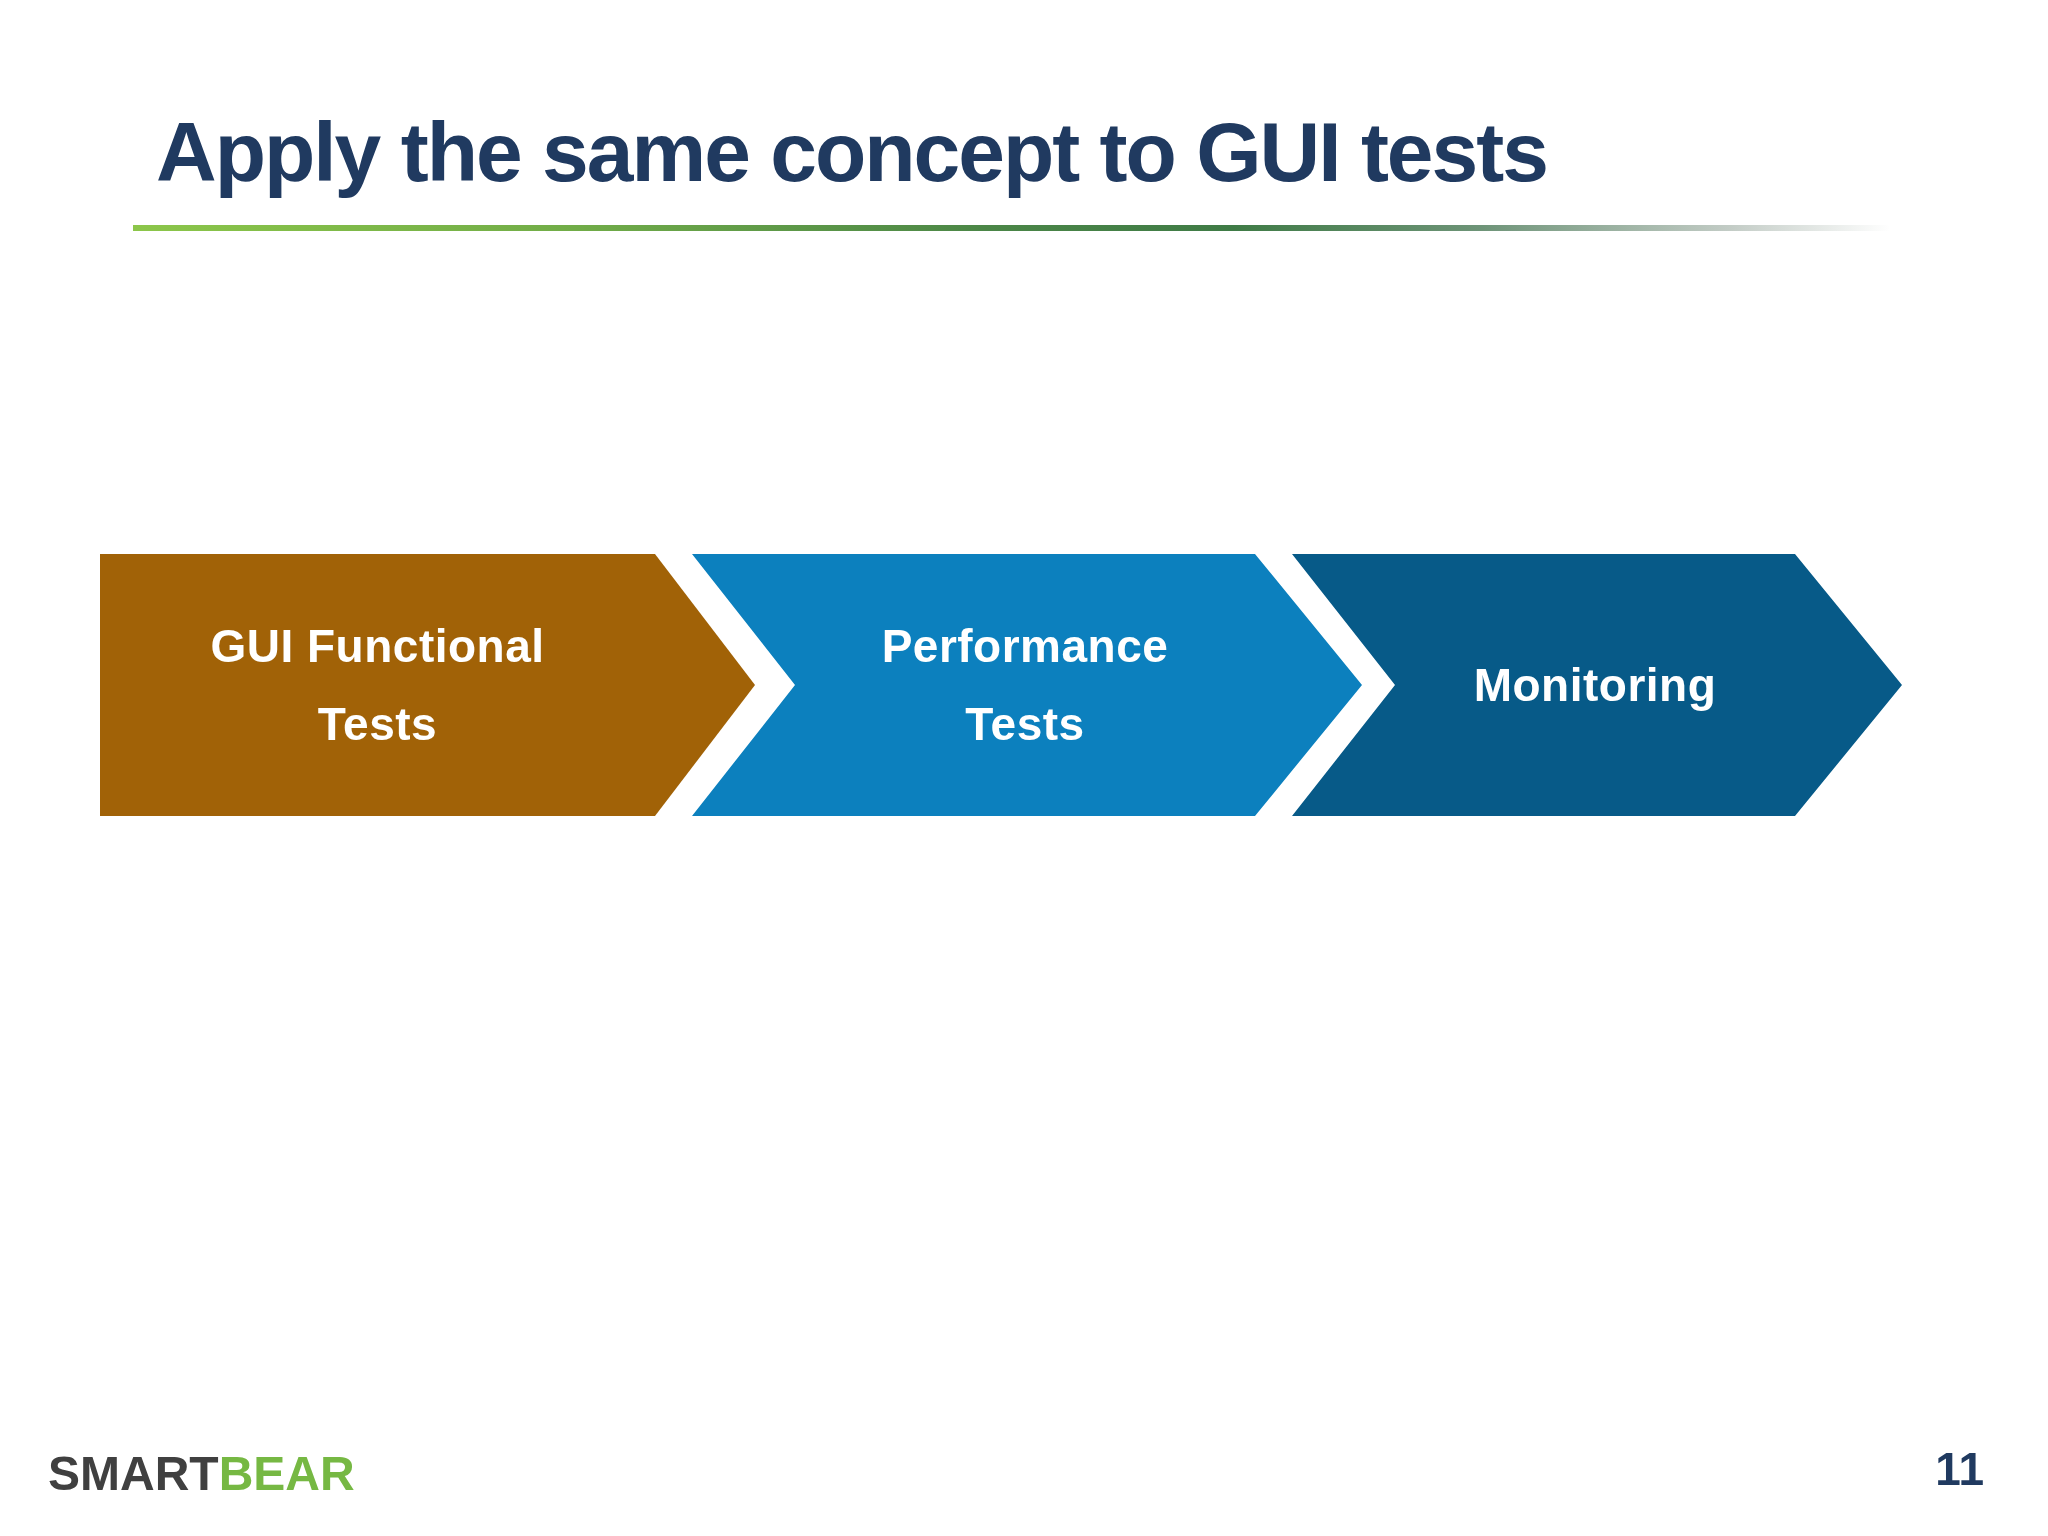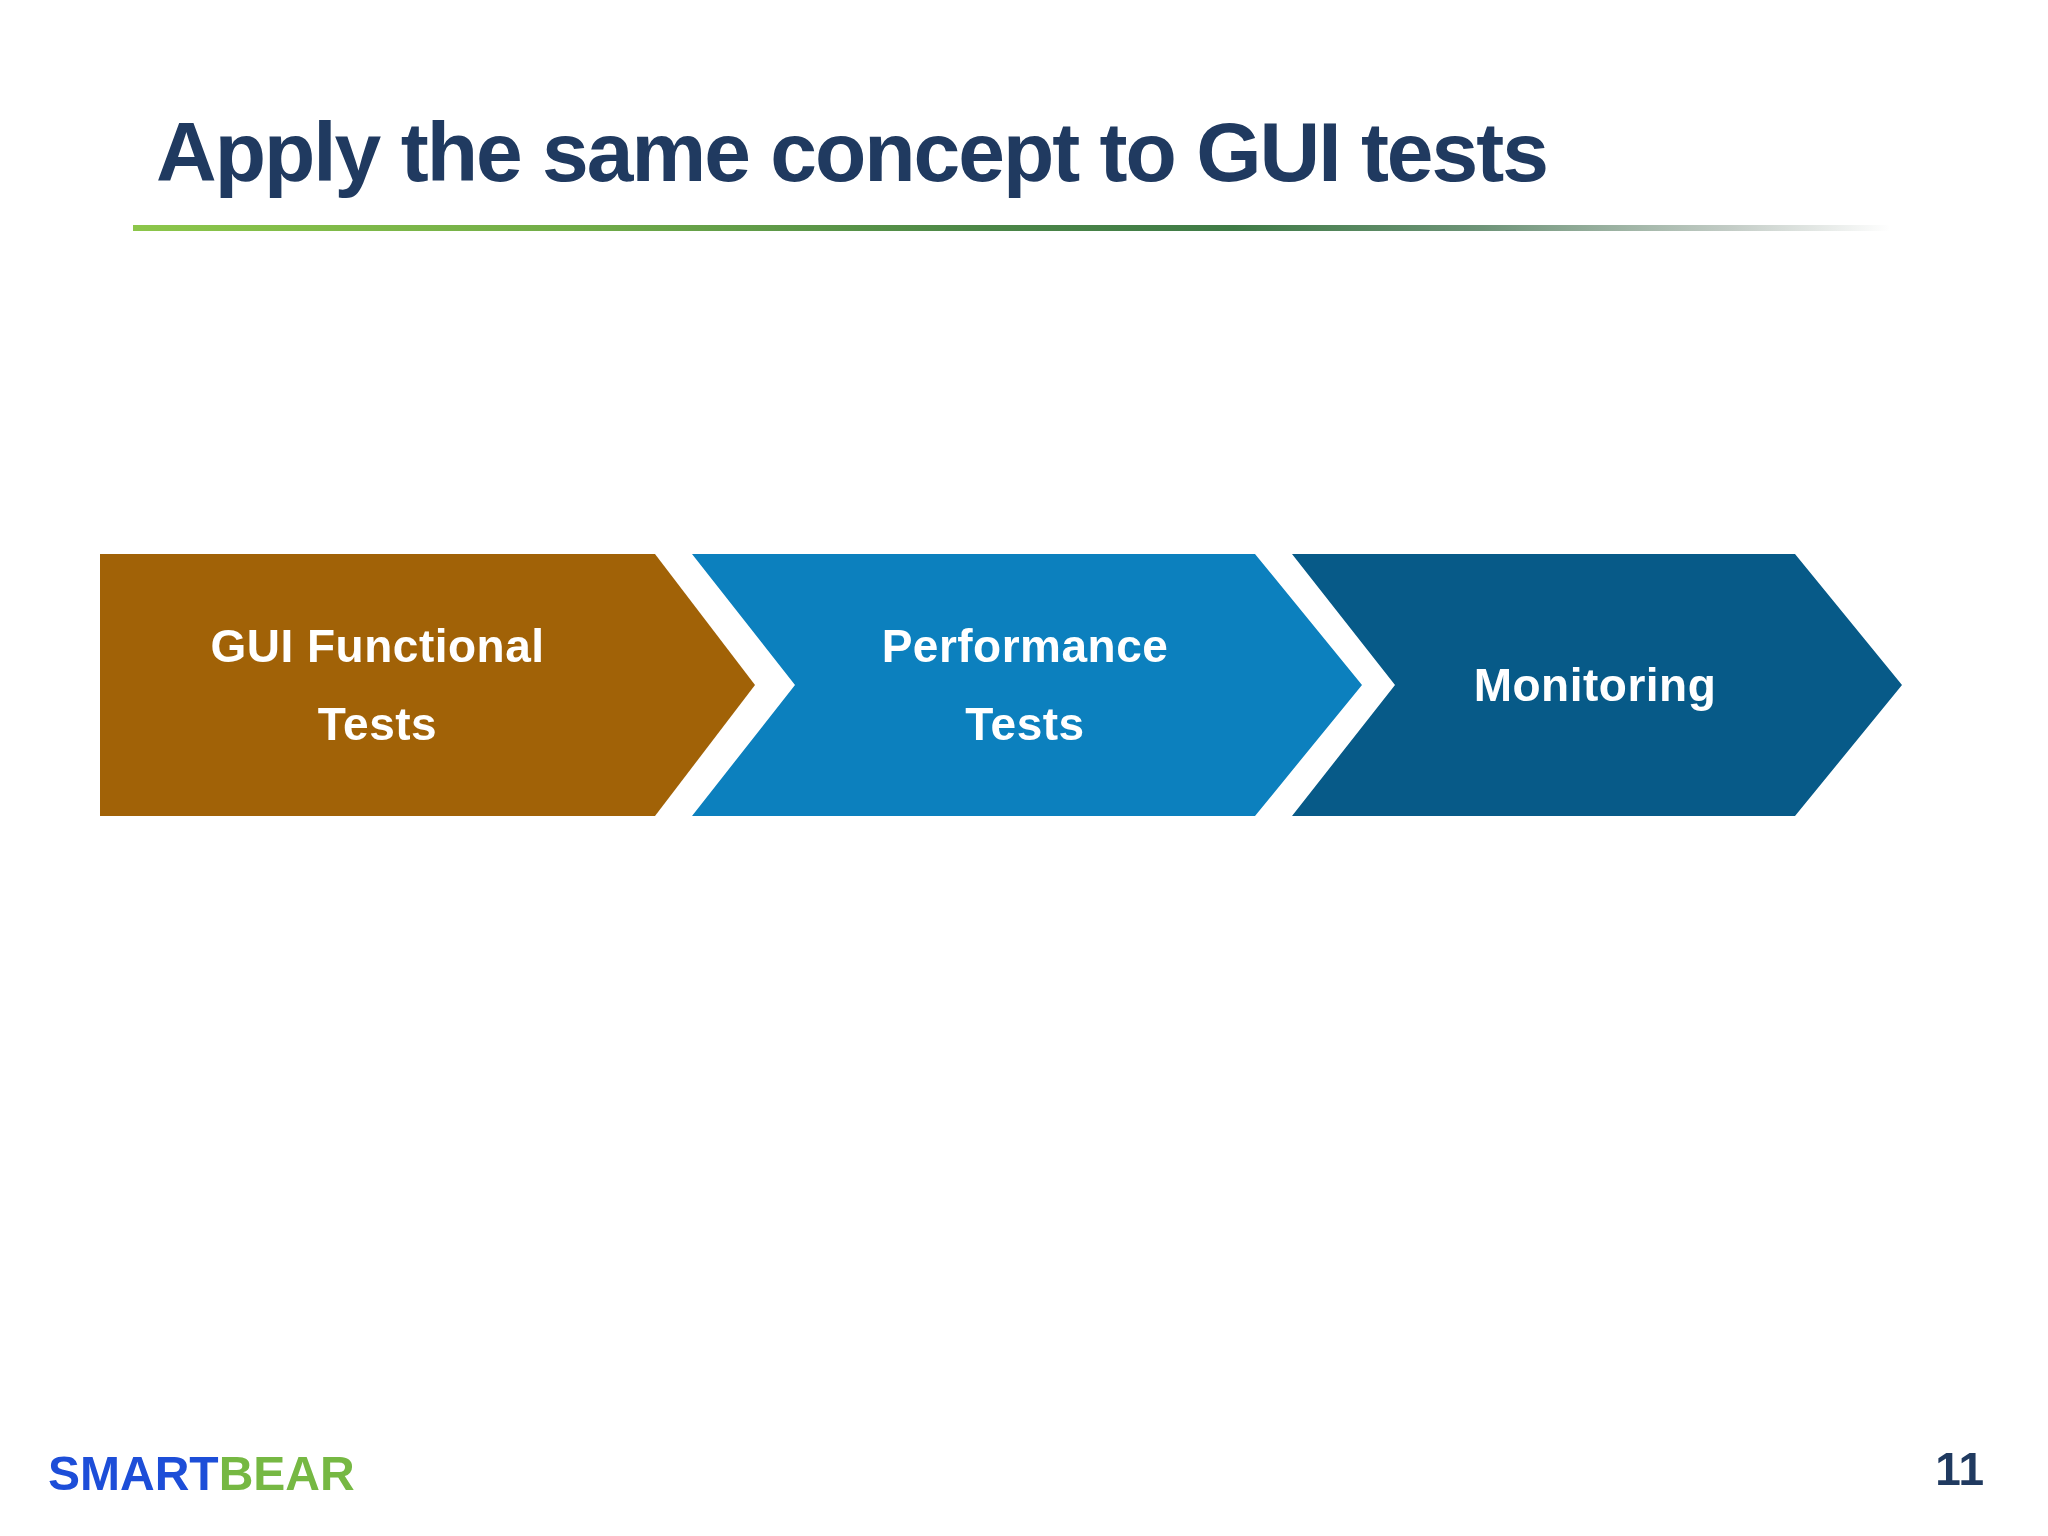--- a/index.html
+++ b/index.html
@@ -121,18 +121,18 @@
       <span class="chev-label" style="color: rgb(255, 255, 255);">Performance
 Tests</span>
     </div>
 
     <div class="chev chev3" style="background: rgb(7, 90, 136);">
       <span class="chev-label" style="color: rgb(255, 255, 255);">Monitoring</span>
     </div>
   </div>
 
   <div class="logo">
-    <span class="part1" style="color: #1d4ed8;">SMART</span><span class="part2" style="color: rgb(118, 184, 67);">BEAR</span>
+    <span class="part1" style="color: #404040;">SMART</span><span class="part2" style="color: rgb(118, 184, 67);">BEAR</span>
   </div>
 
   <div class="page-number" style="color: rgb(32, 58, 96);">11</div>
 
 </div>
 
 </body></html>

